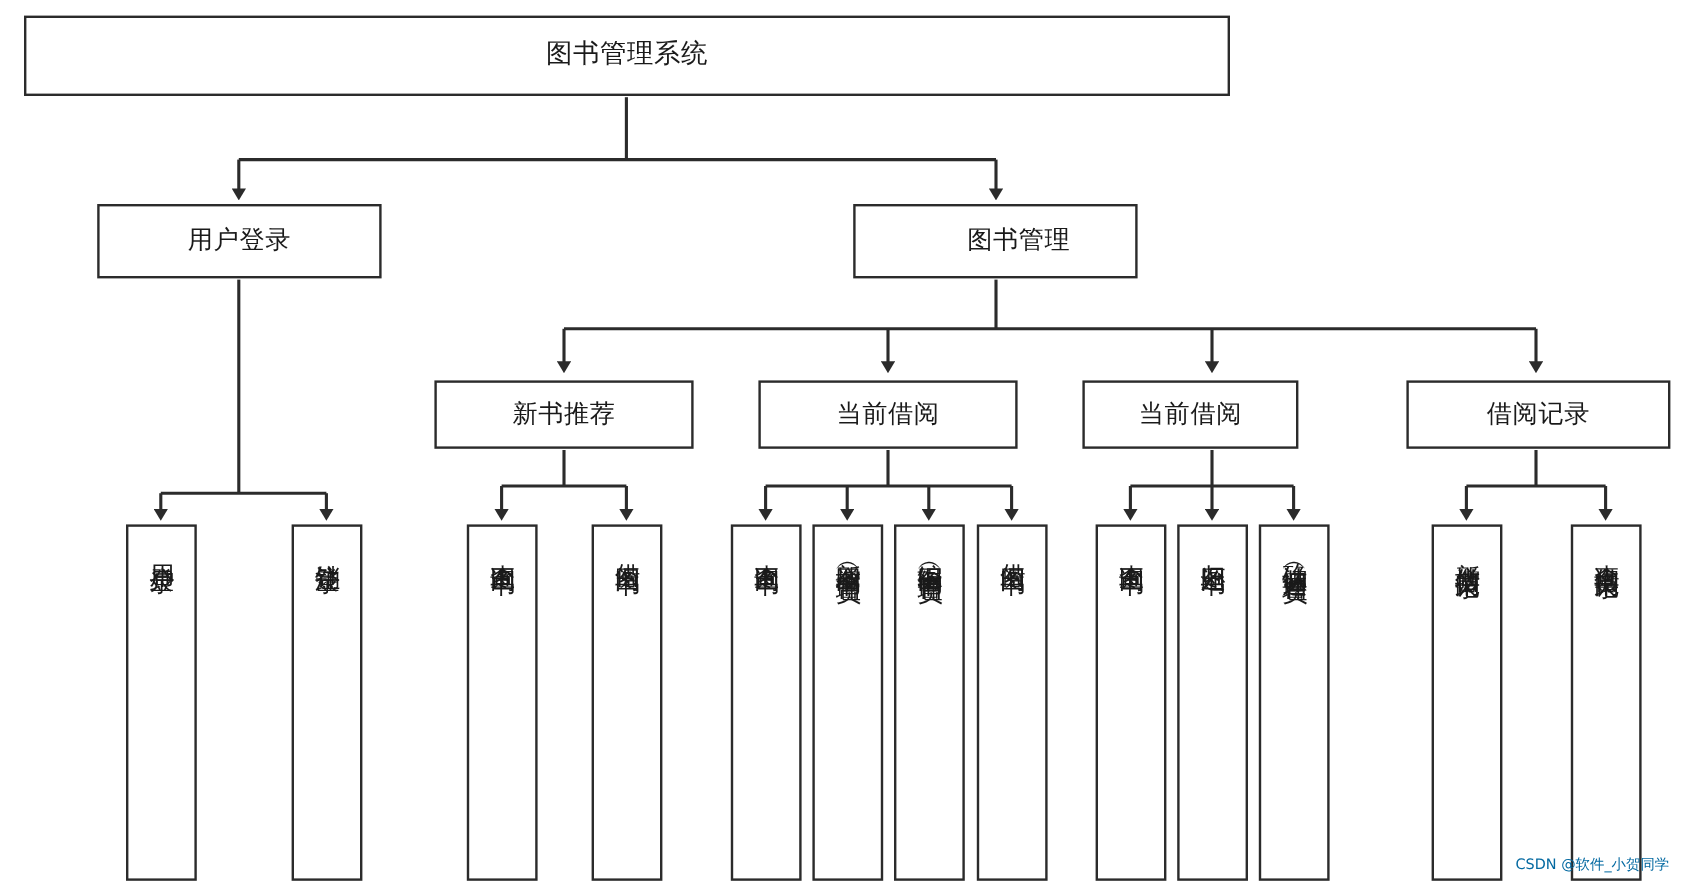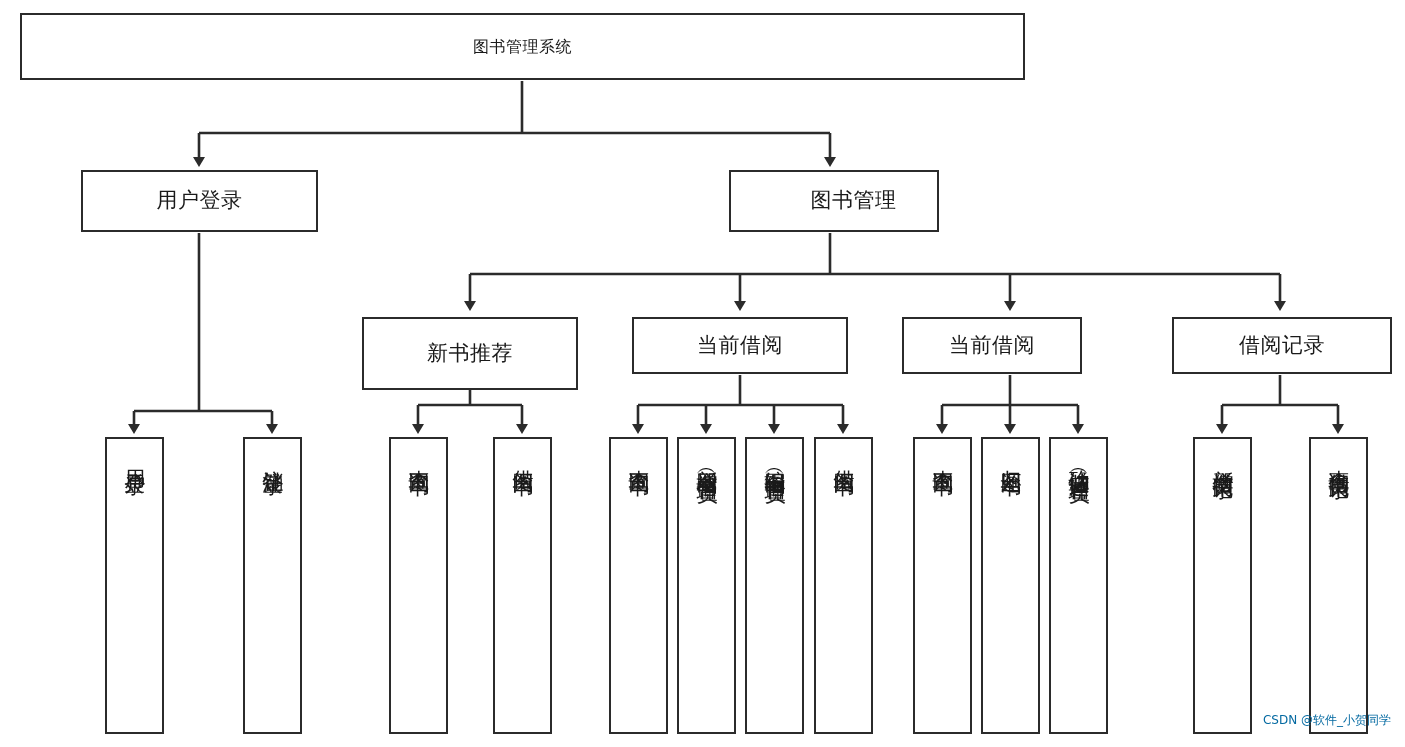--- a/index.html
+++ b/index.html
@@ -40,21 +40,21 @@
     color: #1a1a1a;
     letter-spacing: 0.5px;
     line-height: 1.12;
     text-align: center;
     white-space: pre;
   }
   .node.horiz .label {
     font-size: 21px;
   }
   .node.root .label {
-    font-size: 16px;
+    font-size: 22px;
   }
   .node.vert {
     align-items: flex-start;
     justify-content: center;
     padding-top: 14px;
   }
   .node.vert .label {
     writing-mode: vertical-rl;
     text-orientation: upright;
     font-size: 21px;
@@ -129,25 +129,25 @@
   </svg>
 
   <div class="node root horiz" style="left:20px; top:13px; width:1005px; height:67px;">
     <span class="label">图书管理系统</span>
   </div>
 
   <div class="node horiz" style="left:81px; top:170px; width:237px; height:62px;">
     <span class="label">用户登录</span>
   </div>
 
-  <div class="node horiz" style="left:729px; top:170px; width:210px; height:62px;padding-left:39px;">
+  <div class="node horiz" style="left:711px; top:170px; width:237px; height:62px;padding-left:39px;">
     <span class="label">图书管理</span>
   </div>
 
-  <div class="node horiz" style="left:362px; top:317px; width:216px; height:73px;">
+  <div class="node horiz" style="left:362px; top:317px; width:216px; height:57px;">
     <span class="label">新书推荐</span>
   </div>
 
   <div class="node horiz" style="left:632px; top:317px; width:216px; height:57px;">
     <span class="label">当前借阅</span>
   </div>
 
   <div class="node horiz" style="left:902px; top:317px; width:180px; height:57px;">
     <span class="label">当前借阅</span>
   </div>

